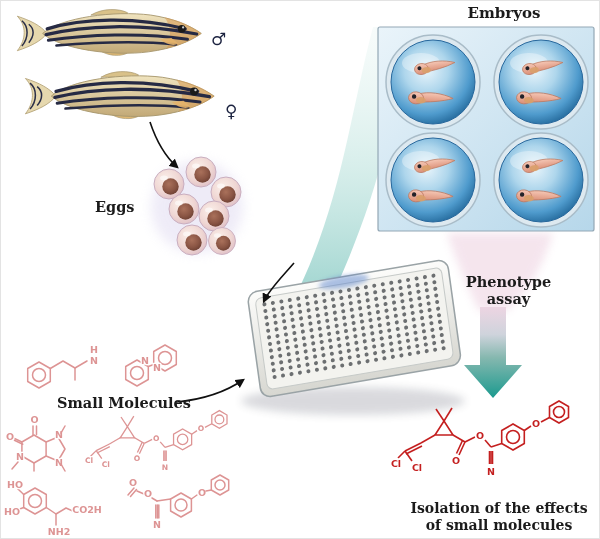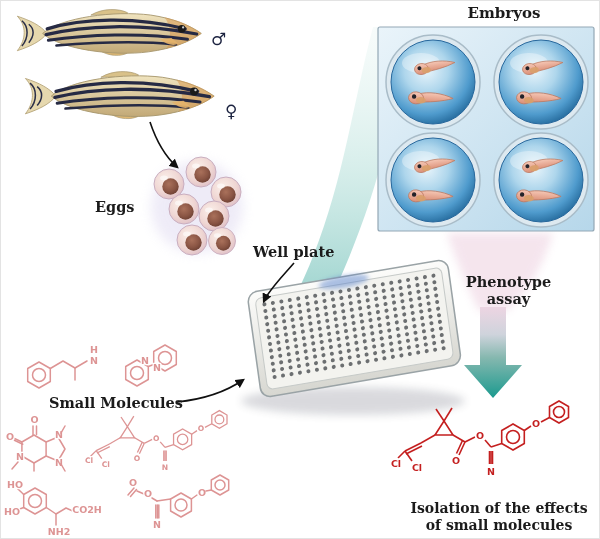--- a/index.html
+++ b/index.html
@@ -527,22 +527,21 @@
     <line x1="81" y1="16" x2="86.3" y2="15"></line>
     <polygon points="103.7,15 95,20 86.3,15 86.3,5 95,0 103.7,5" fill="none"></polygon>
     <circle cx="95" cy="10" r="5" fill="none"></circle>
   </g>
 
   <use href="#pyrethroid" class="mol-red-use" transform="translate(390,398)"></use>
 </svg>
 
 <div class="lbl center" style="left:395px;top:4px;width:216px;font-size:15px">Embryos</div>
 <div class="lbl" style="left:94px;top:197px">Eggs</div>
-<div class="lbl" style="left:252px;top:242px">Well plate</div>
-<div class="lbl" style="left:48px;top:393px">Small Molecules</div>
+<div class="lbl" style="left:56px;top:393px">Small Molecules</div>
 <div class="lbl center" style="left:398px;top:499px;width:200px;font-size:14px">
   <div>Isolation of the effects</div>
   <div>of small molecules</div>
 </div>
 <div class="lbl center" style="left:450px;top:272px;width:115px">
   <div>Phenotype</div>
   <div>assay</div>
 </div>
 
 </div>

